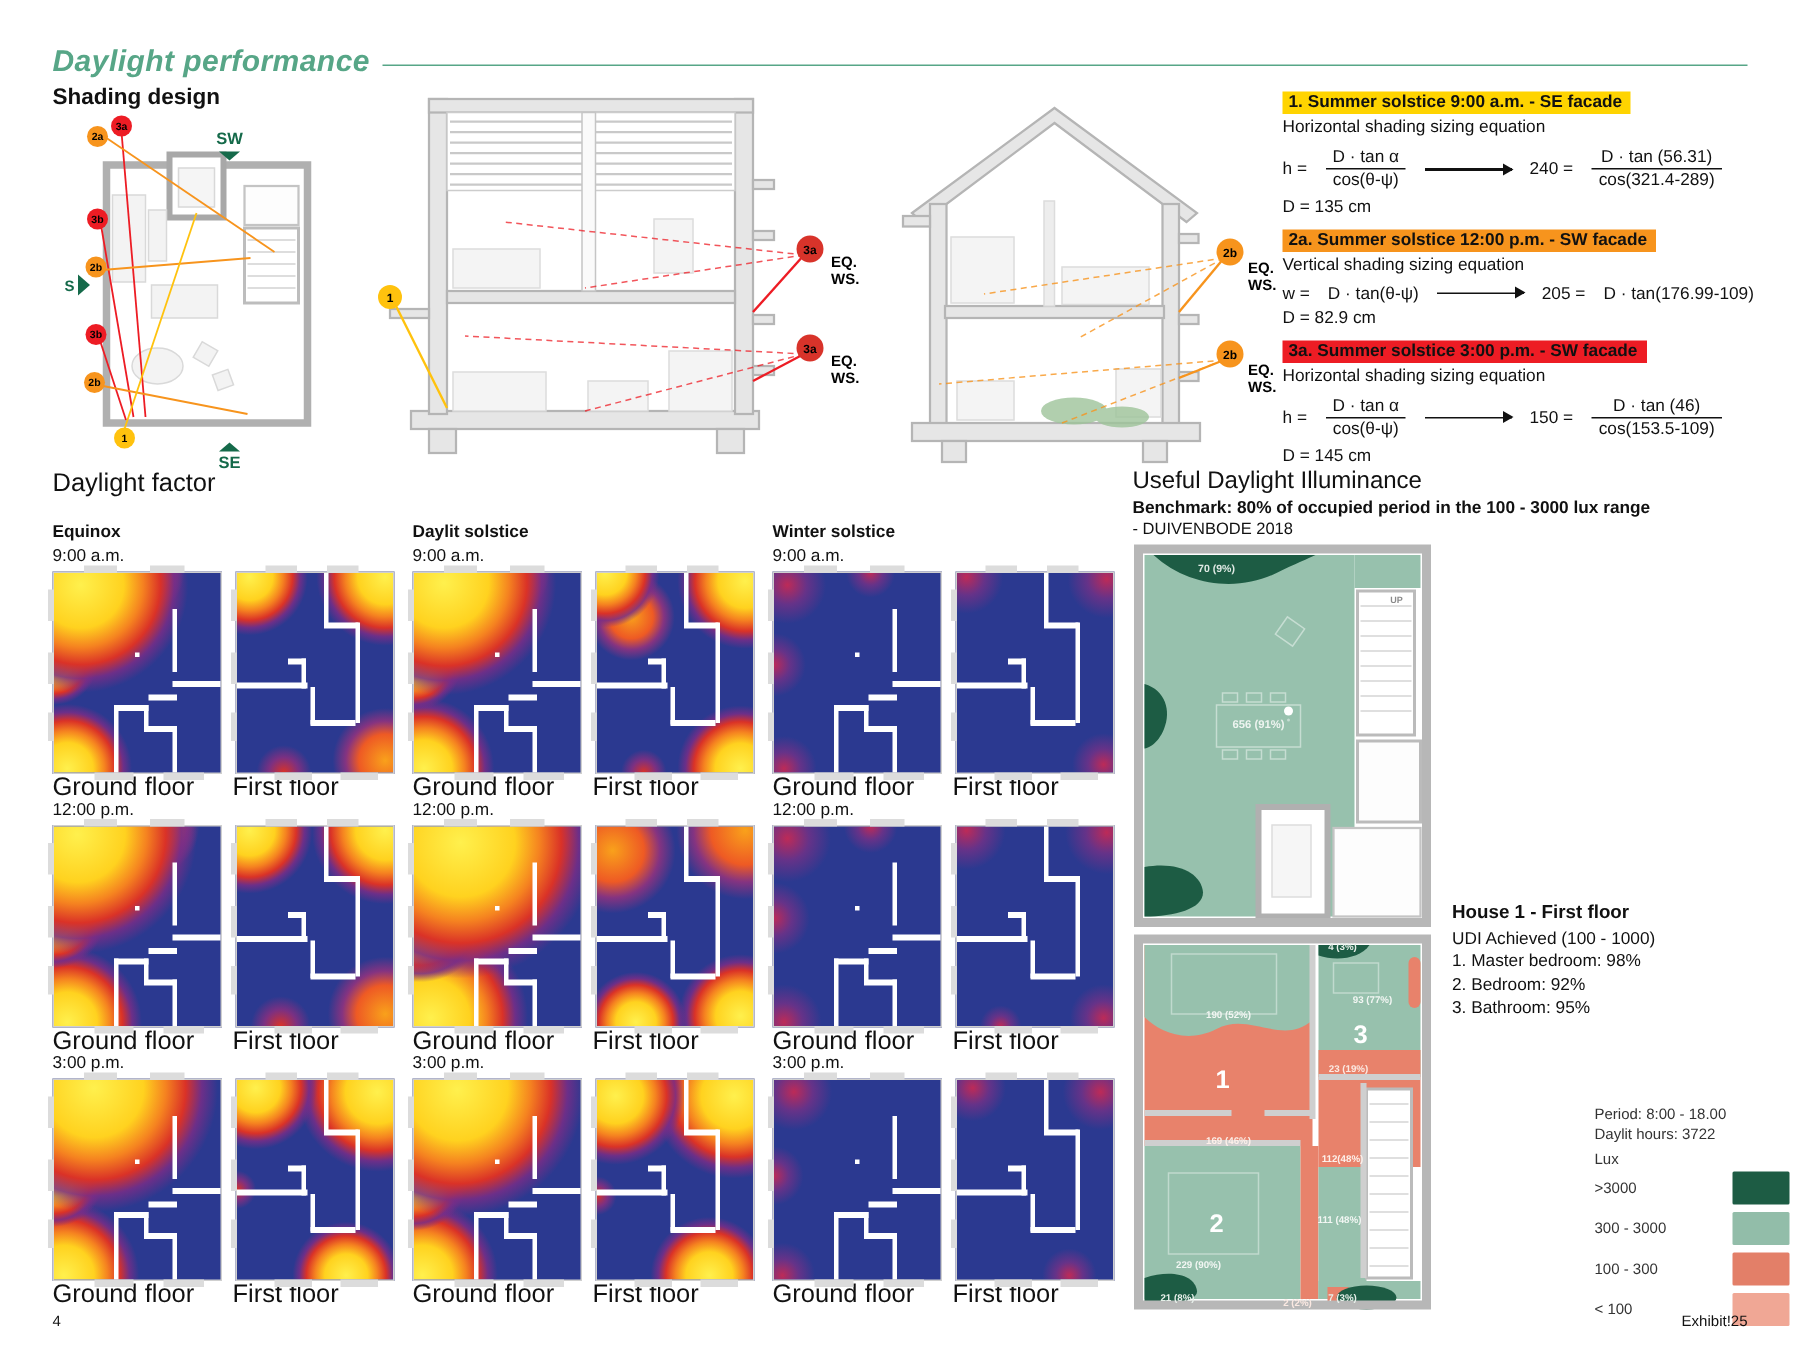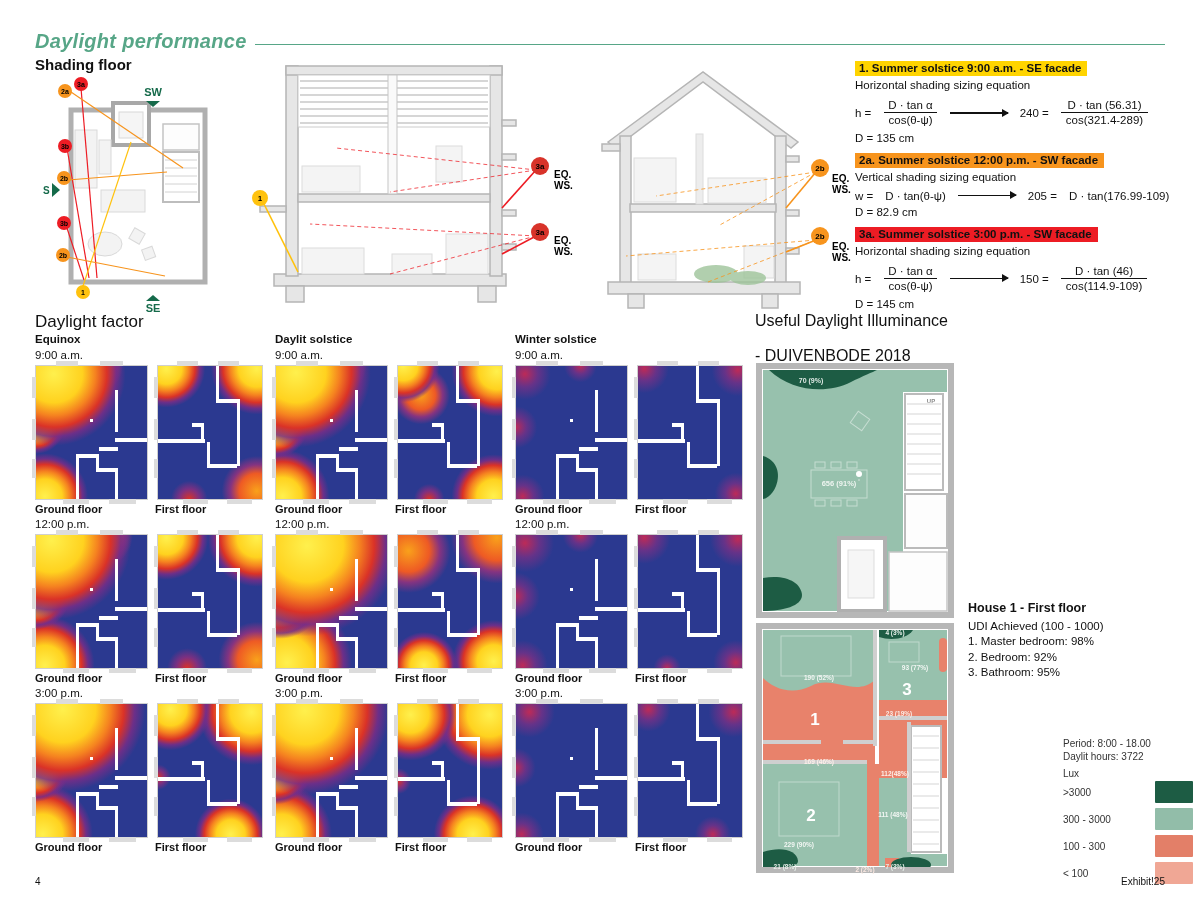--- a/index.html
+++ b/index.html
@@ -19,38 +19,38 @@
   .eq-row{display:flex;align-items:center;gap:12px;font-size:11.5px;margin:7px 0 4px 0;}
   .frac{display:inline-flex;flex-direction:column;align-items:center;line-height:1.25;}
   .frac .den{border-top:1.2px solid #111;padding:0 5px;}
   .frac .num{padding:0 5px;}
   .arrow{position:relative;width:58px;height:1.4px;background:#111;flex:0 0 auto;}
   .arrow::after{content:"";position:absolute;right:-1px;top:-3.6px;border-left:7px solid #111;border-top:4px solid transparent;border-bottom:4px solid transparent;}
   .eq-d{font-size:11.5px;margin:2px 0 6px 0;}
 
   
   .df-title{position:absolute;left:35px;top:312px;font-size:17px;color:#111;}
-  .df-col{position:absolute;top:333px;width:232px;}
+  .df-col{position:absolute;top:349px;width:232px;}
   .df-colhead{font-size:11.5px;font-weight:bold;height:16px;}
   .df-time{font-size:11.5px;height:16px;}
   .df-maps{display:flex;gap:9px;}
   .df-map{position:relative;height:133px;background:#2b3990;border:1px solid #cfcfcf;}
   .df-map.g{width:111px;}
   .df-map.f{width:104px;}
   .df-wall{position:absolute;background:#fff;}
   .df-stub{position:absolute;background:#dcdcdc;}
   .df-floors{display:flex;gap:9px;height:18px;align-items:center;}
-  .df-floor-label{font-size:11px;font-weight:bold;}
+  .df-floor-label{font-size:17px;}
   .df-floor-label.g{width:111px;}
   .df-floor-label.f{width:104px;}
 
   
   .udi-title{position:absolute;left:755px;top:312px;font-size:16px;color:#111;}
   .udi-bench{position:absolute;left:755px;top:333px;font-size:11.5px;font-weight:bold;width:420px;}
-  .udi-src{position:absolute;left:755px;top:347px;font-size:16px;}
+  .udi-src{position:absolute;left:755px;top:347px;font-size:11px;}
   .udi-plan{position:absolute;left:755px;background:#fff;}
   .udi-label{position:absolute;transform:translate(-50%,-50%);white-space:nowrap;font-weight:bold;}
   .udi-num{position:absolute;transform:translate(-50%,-50%);color:#fff;font-weight:bold;font-size:17px;}
   .house-block{position:absolute;left:968px;width:220px;font-size:11.5px;line-height:1.35;}
   .house-title{font-weight:bold;font-size:12.5px;margin-bottom:2px;}
 
   .legend{position:absolute;left:1063px;top:738px;width:130px;font-size:10px;color:#333;}
   .legend .lg-line{margin-bottom:2px;}
   .legend .lg-unit{margin:6px 0 2px 0;}
   .lg-row{display:flex;align-items:center;justify-content:space-between;margin-bottom:5px;text-align:right;}
@@ -66,21 +66,21 @@
 </style>
 </head>
 <body>
 
 <div id="page">
 
   <div class="page-title-row">
     <span class="page-title">Daylight performance</span>
     <span class="title-rule"></span>
   </div>
-  <div class="shading-title">Shading floor</div>
+  <div class="shading-title">Shading design</div>
 
   <svg style="position:absolute;left:35px;top:72px;" width="205" height="242" viewBox="0 0 205 242">
     <g>
       <rect x="36" y="38" width="134" height="172" fill="#ffffff" stroke="#b0b0b0" stroke-width="5"></rect>
       <rect x="78" y="31" width="36" height="42" fill="#ffffff" stroke="#a8a8a8" stroke-width="4"></rect>
       <rect x="84" y="40" width="24" height="26" fill="#f5f5f5" stroke="#d8d8d8" stroke-width="1"></rect>
       <rect x="128" y="80" width="36" height="50" fill="#ffffff" stroke="#bdbdbd" stroke-width="2"></rect>
       <g stroke="#d2d2d2" stroke-width="1">
         <line x1="130" y1="88" x2="162" y2="88"></line>
           <line x1="130" y1="96" x2="162" y2="96"></line>
@@ -260,21 +260,21 @@
       <div class="eq-block"><div class="eq-head" style="background: rgb(237, 28, 36);">3a. Summer solstice 3:00 p.m. - SW facade</div><div class="eq-sub">Horizontal shading sizing equation</div><div class="eq-row">
           <span>h =</span>
           <span class="frac">
             <span class="num">D · tan α</span>
             <span class="den">cos(θ-ψ)</span>
           </span>
           <span class="arrow"></span>
           <span>150 =</span>
           <span class="frac">
             <span class="num">D · tan (46)</span>
-            <span class="den">cos(114.9-109)</span>
+            <span class="den">cos(153.5-109)</span>
           </span>
         </div><div class="eq-d">D = 145 cm</div></div>
     </div>
 
   <div class="df-title">Daylight factor</div>
   <div id="df-grid">
       <div class="df-col" style="left: 35px;">
         <div class="df-colhead">Equinox</div>
         <div class="df-time">9:00 a.m.</div>
         <div class="df-maps">
@@ -657,20 +657,21 @@
           </div>
         </div>
         <div class="df-floors">
           <span class="df-floor-label g">Ground floor</span>
           <span class="df-floor-label f">First floor</span>
         </div>
       </div>
     </div>
 
   <div class="udi-title">Useful Daylight Illuminance</div>
+  <div class="udi-bench">Benchmark: 80% of occupied period in the 100 - 3000 lux range</div>
   <div class="udi-src">- DUIVENBODE 2018</div>
 
   <div class="udi-plan" id="udi-ground" style="top:362px;width:200px;height:257px;">
     <svg width="200" height="257" viewBox="0 0 200 257">
       <rect x="0" y="0" width="200" height="257" fill="#ffffff"></rect>
       <rect x="8" y="8" width="140" height="241" fill="#97c1ad"></rect>
       <rect x="148" y="8" width="44" height="22" fill="#97c1ad"></rect>
       <path d="M14,8 C38,30 72,32 96,20 C108,14 118,10 122,8 Z" fill="#1d5c44"></path>
       <path d="M8,94 C22,98 26,112 21,124 C17,134 10,137 8,137 Z" fill="#1d5c44"></path>
       <path d="M8,216 C30,212 46,220 47,233 C47,244 28,249 8,249 Z" fill="#1d5c44"></path>

